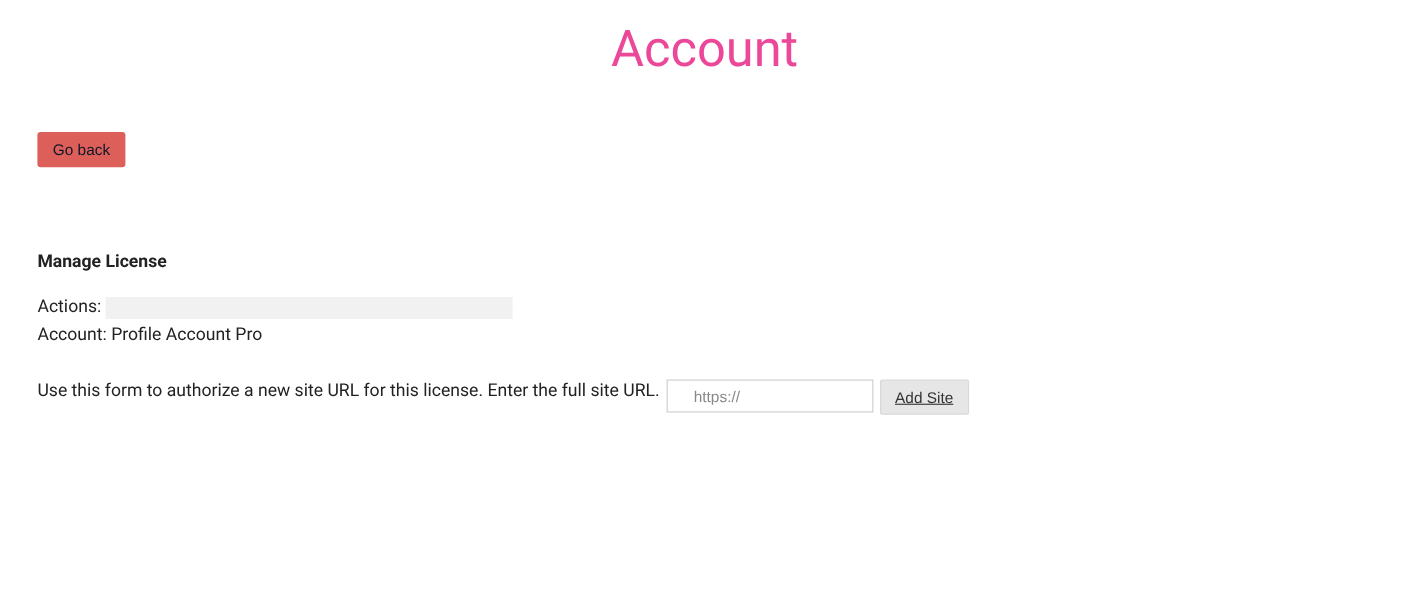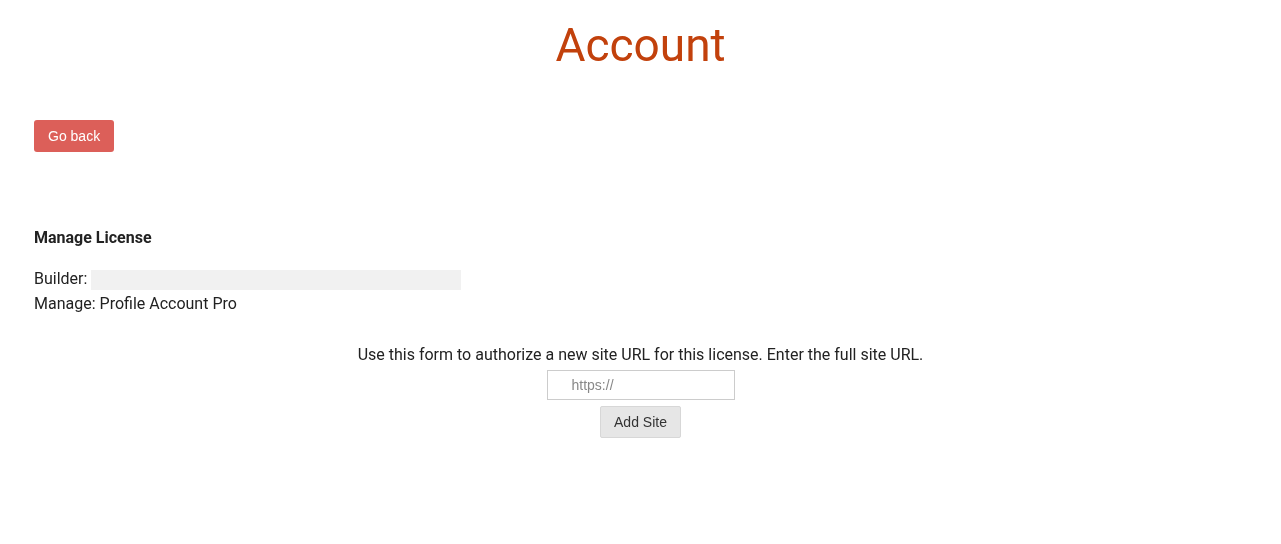--- a/index.html
+++ b/index.html
@@ -10,25 +10,25 @@
       color: #222;
     }
     .container {
       padding: 0 34px 30px 34px;
     }
     h1.title {
       text-align: center;
       font-weight: 400;
       font-size: 46px;
       margin: 18px 0 48px 0;
-      color: #c2410c;
+      color: #ec4899;
     }
     .go-back-btn {
       background: #dc5f59;
-      color: #ffffff;
+      color: #0f172a;
       border: none;
       padding: 8px 14px;
       font-size: 14px;
       border-radius: 3px;
       cursor: pointer;
     }
     .section-heading {
       font-size: 16px;
       font-weight: 700;
       margin-top: 76px;
@@ -64,62 +64,62 @@
     a.link {
       color: #2477c5;
       text-decoration: none;
       border-bottom: 1px solid #2477c5;
       cursor: pointer;
     }
     .form-row {
       margin-top: 32px;
       font-size: 16px;
       display: flex;
-      align-items: center;
+      align-items: flex-start;
       flex-wrap: wrap;
       gap: 6px;
-      flex-direction: column;
     }
     .url-input {
       width: 188px;
       height: 30px;
       padding: 4px 24px;
       font-size: 14px;
       border: 1px solid #ccc;
       color: #555;
     }
     .url-input::placeholder { color: #888; }
     .add-btn {
       background: #e6e6e6;
       border: 1px solid #d7d7d7;
       padding: 7px 13px;
       font-size: 14px;
       color: #333;
       cursor: pointer;
       border-radius: 2px;
+      text-decoration: underline;
     }
   </style>
 </head>
 <body>
 
   <h1 class="title">Account</h1>
 
   <div class="container">
 
     <button class="go-back-btn">Go back</button>
 
     <div class="section-heading">Manage License</div>
 
     <div class="meta-line">
-      <span>Builder:</span>
+      <span>Actions:</span>
       <span class="redacted license"></span>
     </div>
 
     <div class="meta-line">
-      <span>Manage:</span>
+      <span>Account:</span>
       <span>Profile Account Pro</span>
     </div>
 
 
     <div class="form-row">
       <span>Use this form to authorize a new site URL for this license. Enter the full site URL.</span>
       <input type="text" class="url-input" placeholder="https://" style="">
       <button class="add-btn">Add Site</button>
     </div>
 

